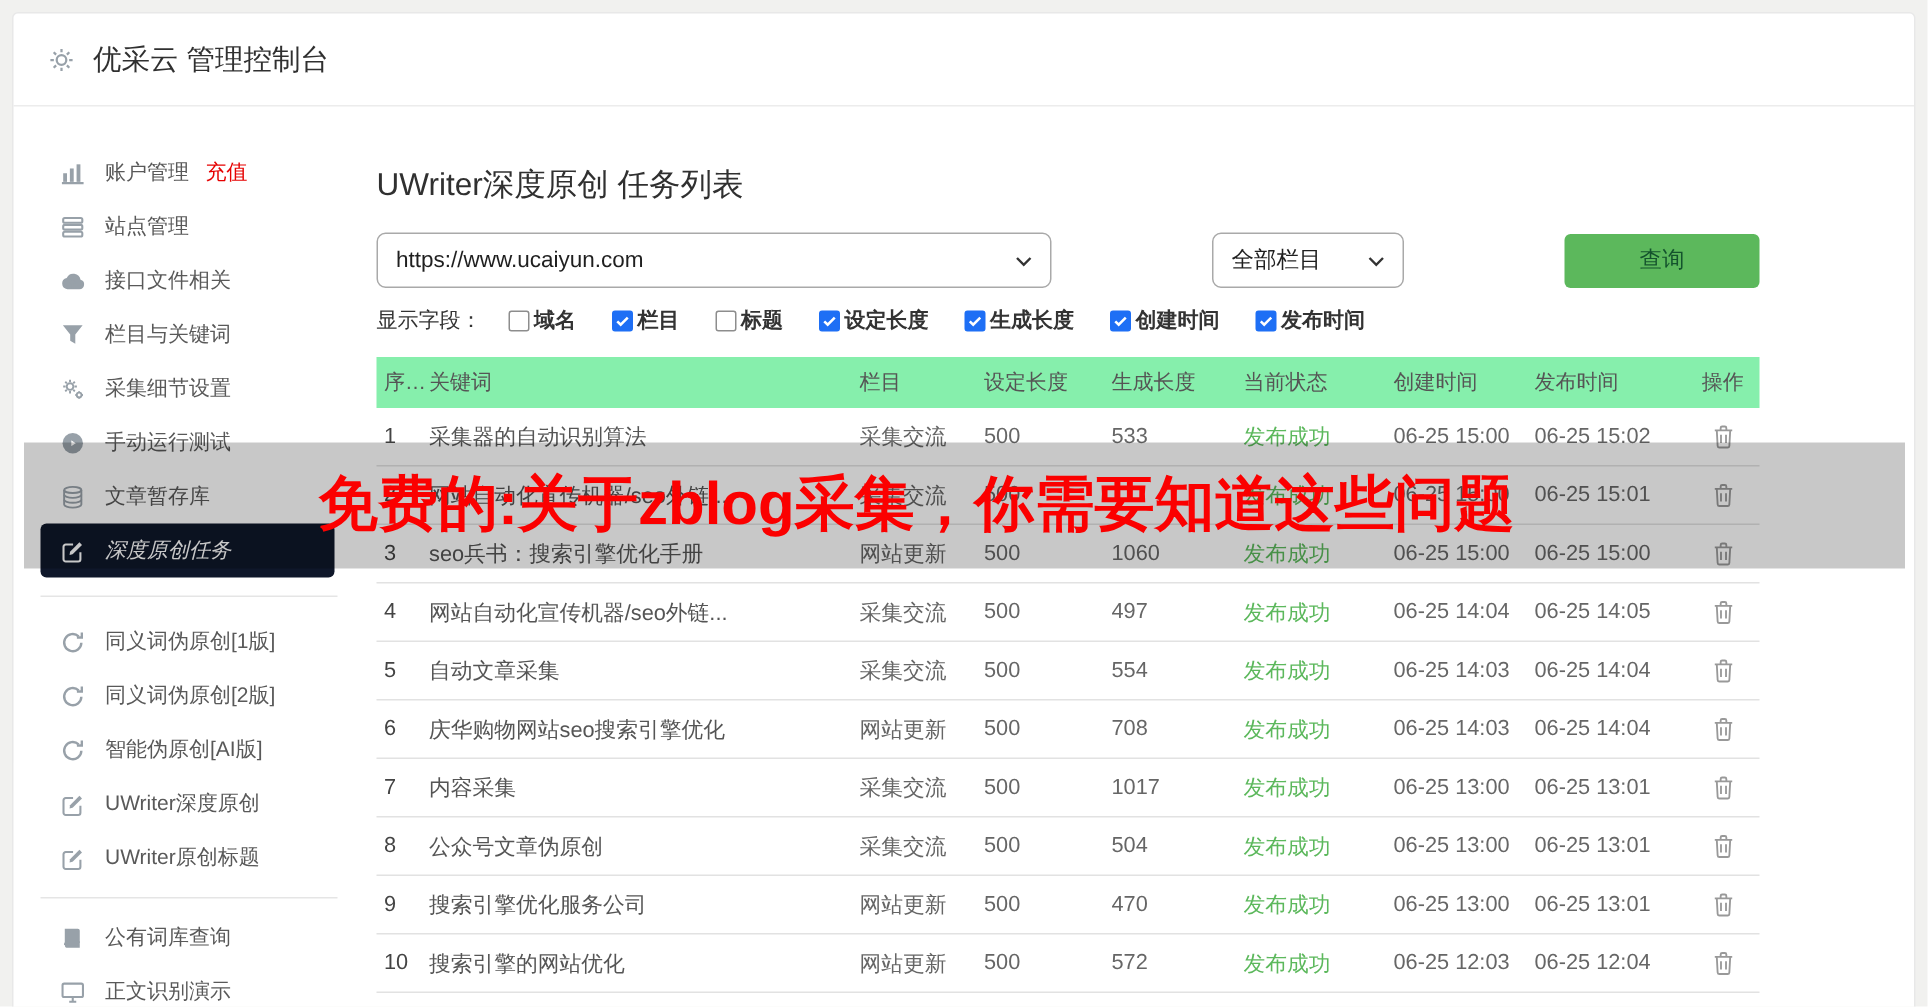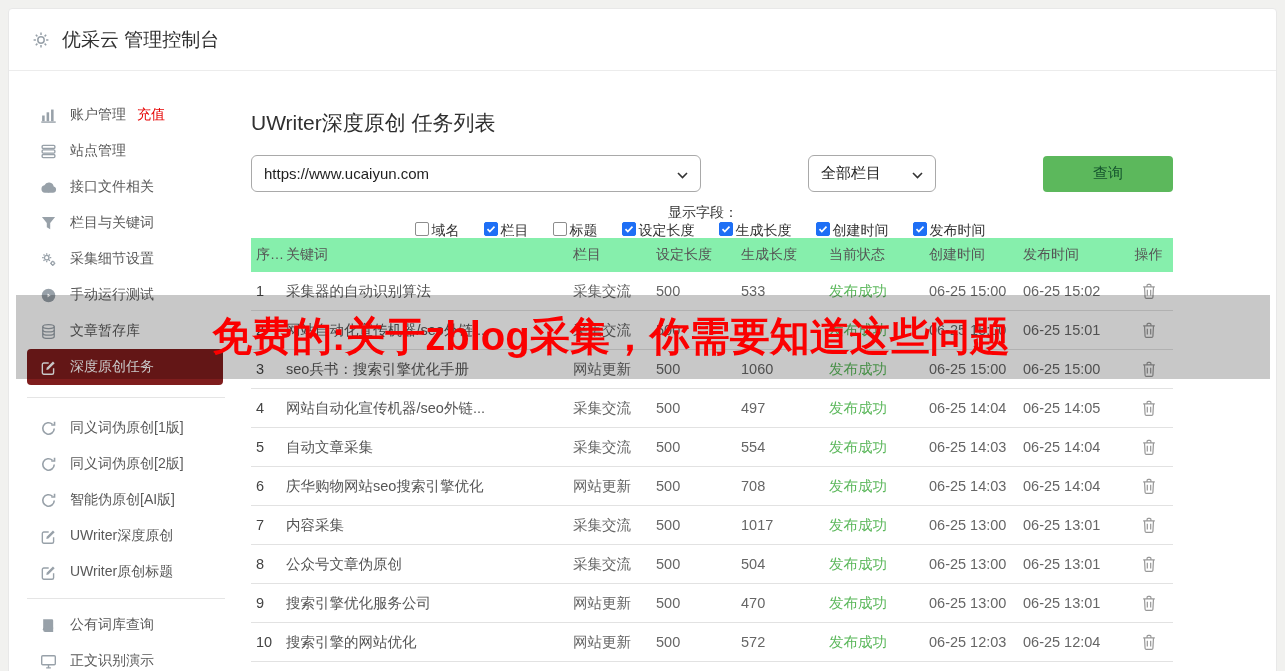--- a/index.html
+++ b/index.html
@@ -13,21 +13,21 @@
   .hdr { height:62px; display:flex; align-items:center; gap:11px;
          padding-left:22px; border-bottom:1px solid #ececec; }
   .hdr-title { font-size:19px; color:#303030; }
 
   
   .bodywrap { display:flex; }
   .sidebar { width:230px; padding:26px 0 0 18px; flex:none; }
   .sb-item { height:36px; display:flex; align-items:center; gap:13px;
              padding-left:12px; width:196px; font-size:14px; color:#595959;
              border-radius:4px; cursor:pointer; }
-  .sb-item.active { background:#7f1d1d; color:#fff; }
+  .sb-item.active { background:#0f172a; color:#fff;font-style:italic; }
   .sb-item.active .icn svg * { stroke:#fff; }
   .sb-item.active .icn svg .fil { fill:#fff; stroke:none; }
   .sb-badge { color:#e60000; margin-left:-2px; }
   .sb-div { height:1px; background:#e5e5e5; margin:12px 14px 12px 0; }
   .sb-div.tight { margin:8px 14px 8px 0; }
   .icn { width:18px; height:18px; flex:none; display:inline-flex; align-items:center; justify-content:center; }
   .icn svg { width:17px; height:17px; }
   .icn svg * { stroke:#98a1a9; }
   .icn svg .fil { fill:#98a1a9; stroke:none; }
 
@@ -37,23 +37,23 @@
 
   .controls { width:922px; display:flex; justify-content:space-between; align-items:center; }
   .sel { height:37px; border:1px solid #a9a9a9; border-radius:6px; background:#fff;
          display:flex; align-items:center; justify-content:space-between;
          padding:0 12px; font-size:15px; color:#1f1f1f; cursor:pointer; }
   .sel-site { width:450px; }
   .sel-sm { width:128px; }
   .btn-query { width:130px; height:36px; background:#5cb85c; border:none; border-radius:4px;
                color:#14532d; font-size:15px; cursor:pointer; font-family:inherit; }
 
-  .fieldrow { margin-top:12px; height:20px; display:flex; align-items:center; font-size:14px; color:#333;flex-direction:column; }
+  .fieldrow { margin-top:12px; height:20px; display:flex; align-items:center; font-size:14px; color:#333; }
   .fieldrow .cap { margin-right:18px; }
-  .fld { display:flex; align-items:flex-start; margin-right:24px; cursor:pointer; font-size:14px; color:#333; }
+  .fld { display:flex; align-items:center; margin-right:24px; cursor:pointer; font-size:14px; color:#333;font-weight:bold; }
   .cb { width:14px; height:14px; border:1px solid #8d8d8d; border-radius:2px; background:#fff;
         display:inline-flex; align-items:center; justify-content:center; margin-right:3px; }
   .cb.on { background:#1e6ff5; border-color:#1e6ff5; }
   .cb svg { width:10px; height:10px; }
 
   
   .tbl { margin-top:14px; width:922px; }
   .thead, .trow { display:grid; padding-left:5px;
         grid-template-columns:30px 287px 83px 85px 88px 100px 94px 106px 39px; }
   .thead { background:#86efac; height:34px; align-items:center; color:#555; font-size:14px; }

